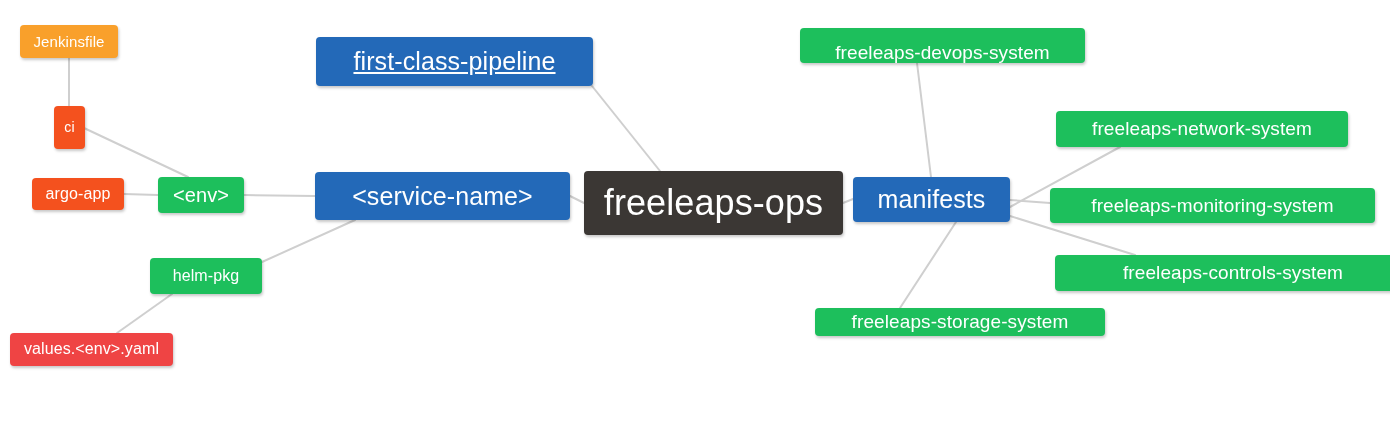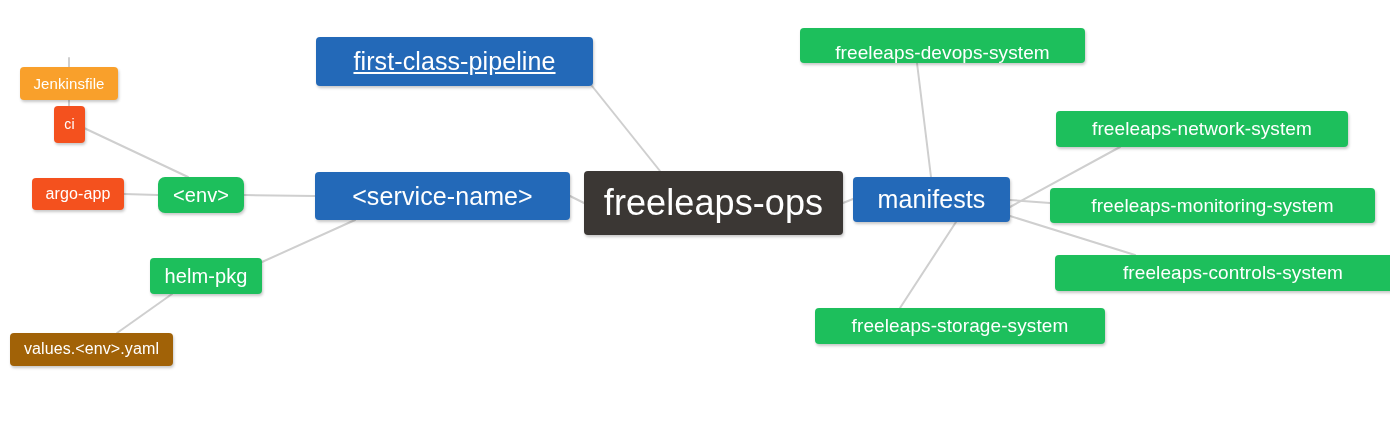--- a/index.html
+++ b/index.html
@@ -73,47 +73,47 @@
       </div>
       <div class="node" style="left: 315px; top: 172px; width: 255px; height: 48px; background: rgb(35, 105, 184); font-size: 25px;">
         <span class="node-label">&lt;service-name&gt;</span>
       </div>
       <div class="node" style="left: 316px; top: 37px; width: 277px; height: 49px; background: rgb(35, 105, 184); font-size: 25px; text-decoration: underline;">
         <span class="node-label">first-class-pipeline</span>
       </div>
       <div class="node" style="left: 853px; top: 177px; width: 157px; height: 45px; background: rgb(35, 105, 184); font-size: 25px; text-align: center;">
         <span class="node-label">manifests</span>
       </div>
-      <div class="node" style="left: 158px; top: 177px; width: 86px; height: 36px; background: rgb(29, 191, 92); font-size: 20px; border-radius: 7px;">
+      <div class="node" style="left: 158px; top: 177px; width: 86px; height: 36px; background: rgb(29, 191, 92); font-size: 20px;">
         <span class="node-label">&lt;env&gt;</span>
       </div>
-      <div class="node" style="left: 150px; top: 258px; width: 112px; height: 36px; background: rgb(29, 191, 92); font-size: 20px;">
+      <div class="node" style="left: 150px; top: 258px; width: 112px; height: 36px; background: rgb(29, 191, 92); font-size: 16px;">
         <span class="node-label">helm-pkg</span>
       </div>
-      <div class="node" style="left: 20px; top: 25px; width: 98px; height: 33px; background: rgb(249, 160, 43); font-size: 15px; margin-top: 42px;">
+      <div class="node" style="left: 20px; top: 25px; width: 98px; height: 33px; background: rgb(249, 160, 43); font-size: 15px;">
         <span class="node-label">Jenkinsfile</span>
       </div>
-      <div class="node" style="left: 54px; top: 106px; width: 31px; height: 37px; background: rgb(244, 81, 30); font-size: 14px;">
+      <div class="node" style="left: 54px; top: 106px; width: 31px; height: 43px; background: rgb(244, 81, 30); font-size: 14px;">
         <span class="node-label">ci</span>
       </div>
       <div class="node" style="left: 32px; top: 178px; width: 92px; height: 32px; background: rgb(244, 81, 30); font-size: 16px;">
         <span class="node-label">argo-app</span>
       </div>
-      <div class="node" style="left: 10px; top: 333px; width: 163px; height: 33px; background: #a16207; font-size: 16px;">
+      <div class="node" style="left: 10px; top: 333px; width: 163px; height: 33px; background: #ef4444; font-size: 16px;">
         <span class="node-label">values.&lt;env&gt;.yaml</span>
       </div>
       <div class="node" style="left: 800px; top: 28px; width: 285px; height: 35px; background: rgb(29, 191, 92); font-size: 19px; align-items: flex-end;">
         <span class="node-label">freeleaps-devops-system</span>
       </div>
       <div class="node" style="left: 1056px; top: 111px; width: 292px; height: 36px; background: rgb(29, 191, 92); font-size: 19px;">
         <span class="node-label">freeleaps-network-system</span>
       </div>
       <div class="node" style="left: 1050px; top: 188px; width: 325px; height: 35px; background: rgb(29, 191, 92); font-size: 19px;">
         <span class="node-label">freeleaps-monitoring-system</span>
       </div>
       <div class="node" style="left: 1055px; top: 255px; width: 356px; height: 36px; background: rgb(29, 191, 92); font-size: 19px;">
         <span class="node-label">freeleaps-controls-system</span>
       </div>
-      <div class="node" style="left: 815px; top: 308px; width: 290px; height: 36px; background: rgb(29, 191, 92); font-size: 19px;">
+      <div class="node" style="left: 815px; top: 308px; width: 290px; height: 28px; background: rgb(29, 191, 92); font-size: 19px;">
         <span class="node-label">freeleaps-storage-system</span>
       </div>
     </div>
 </div>
 
 </body></html>

